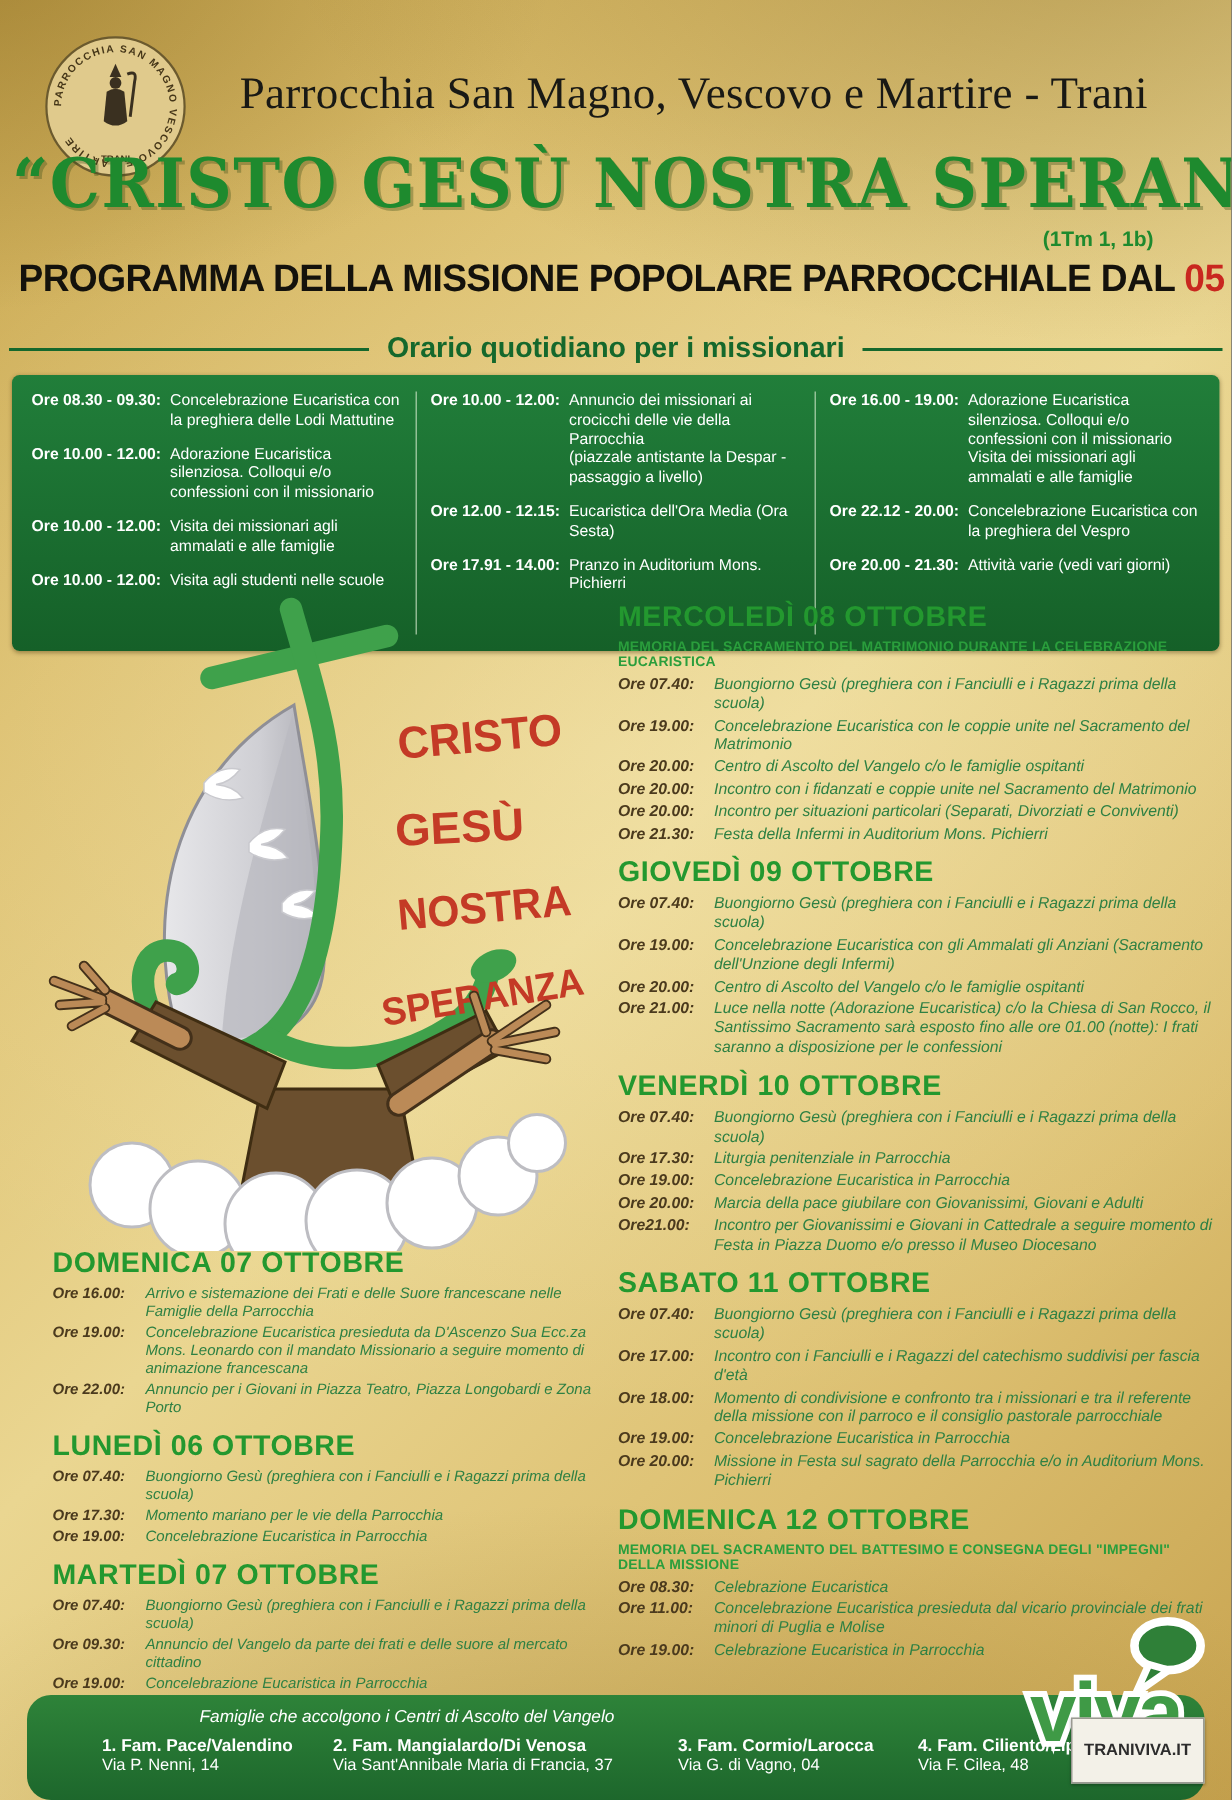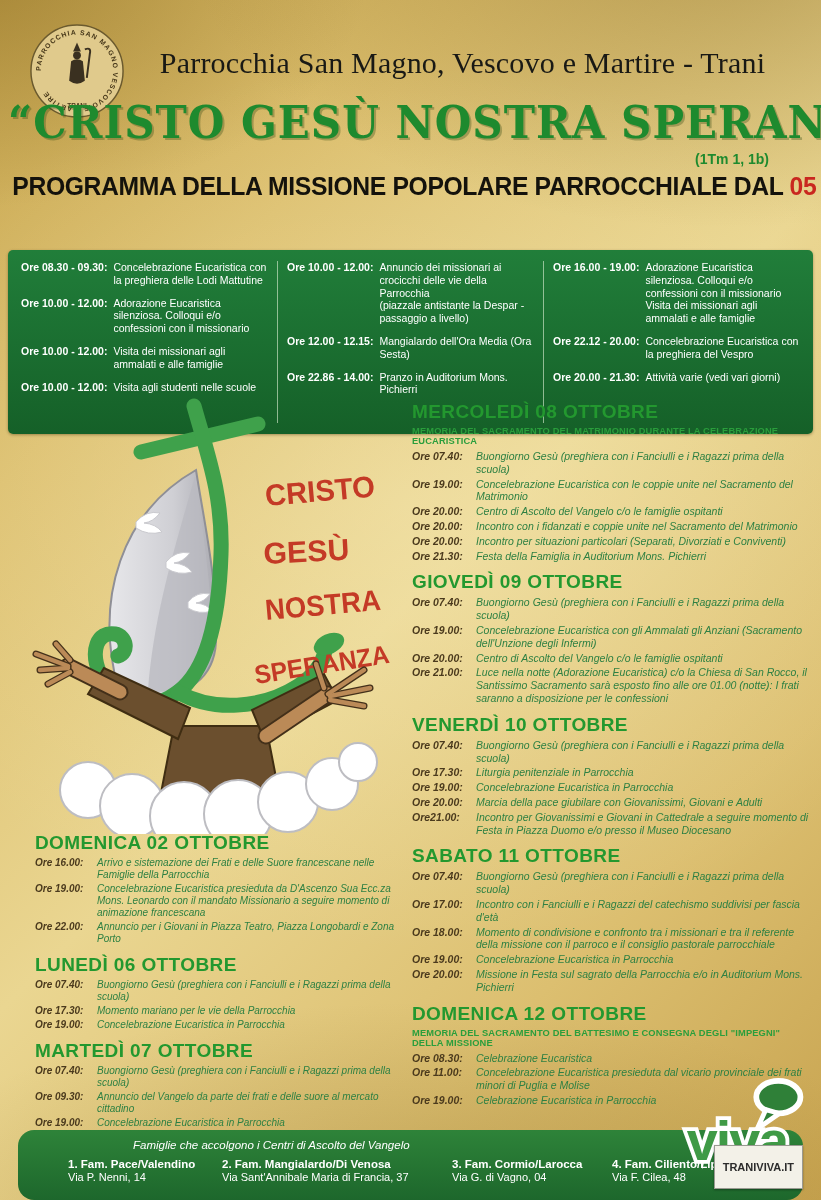--- a/index.html
+++ b/index.html
@@ -90,20 +90,23 @@
       <path d="M58,28 q7,-3 5,5 l-3,24" fill="none" stroke="#3a3020" stroke-width="2"></path>
     </g>
     <text x="50" y="88" text-anchor="middle" font-size="6.5" font-weight="bold" fill="#453618">· TRANI ·</text>
   </svg>
 
   <div class="parish-title">Parrocchia San Magno, Vescovo e Martire - Trani</div>
   <div class="motto">“CRISTO GESÙ NOSTRA SPERANZA”</div>
   <div class="motto-ref">(1Tm 1, 1b)</div>
   <div class="program-line"><span>PROGRAMMA DELLA MISSIONE POPOLARE PARROCCHIALE DAL </span><span class="red">05</span><span> AL </span></div>
 
+  <div class="orario-head">
+    <span>Orario quotidiano per i missionari</span>
+  </div>
   <div class="sched">
     <div class="sched-col">
 
         <div class="srow">
           <span class="stime">Ore 08.30 - 09.30:</span>
           <span class="sdesc">Concelebrazione Eucaristica con la preghiera delle Lodi Mattutine</span>
         </div>
 
         <div class="srow">
           <span class="stime">Ore 10.00 - 12.00:</span>
@@ -124,25 +127,25 @@
     <div class="sched-col">
 
         <div class="srow">
           <span class="stime">Ore 10.00 - 12.00:</span>
           <span class="sdesc">Annuncio dei missionari ai crocicchi delle vie della Parrocchia
 (piazzale antistante la Despar - passaggio a livello)</span>
         </div>
 
         <div class="srow">
           <span class="stime">Ore 12.00 - 12.15:</span>
-          <span class="sdesc">Mangialardo dell'Ora Media (Ora Sesta)</span>
-        </div>
-
-        <div class="srow">
-          <span class="stime">Ore 22.86 - 14.00:</span>
+          <span class="sdesc">Eucaristica dell'Ora Media (Ora Sesta)</span>
+        </div>
+
+        <div class="srow">
+          <span class="stime">Ore 17.91 - 14.00:</span>
           <span class="sdesc">Pranzo in Auditorium Mons. Pichierri</span>
         </div>
 
     </div>
     <div class="sched-col">
 
         <div class="srow">
           <span class="stime">Ore 16.00 - 19.00:</span>
           <span class="sdesc">Adorazione Eucaristica silenziosa. Colloqui e/o confessioni con il missionario
 Visita dei missionari agli ammalati e alle famiglie</span>
@@ -234,21 +237,21 @@
       <circle cx="212" cy="420" r="34"></circle>
         <circle cx="262" cy="408" r="30"></circle>
         <circle cx="306" cy="390" r="26"></circle>
       <circle cx="332" cy="368" r="19"></circle>
     </g>
   </svg>
 
   <div id="days-left" class="day-col">
 
       <section class="day">
-        <h3 class="day-title">DOMENICA 02 OTTOBRE</h3>
+        <h3 class="day-title">DOMENICA 07 OTTOBRE</h3>
 
           <div class="ev">
             <span class="ev-time">Ore 16.00:</span>
             <span class="ev-desc">Arrivo e sistemazione dei Frati e delle Suore francescane nelle Famiglie della Parrocchia</span>
           </div>
 
           <div class="ev">
             <span class="ev-time">Ore 19.00:</span>
             <span class="ev-desc">Concelebrazione Eucaristica presieduta da D'Ascenzo Sua Ecc.za Mons. Leonardo con il mandato Missionario a seguire momento di animazione francescana</span>
           </div>
@@ -333,21 +336,21 @@
             <span class="ev-desc">Incontro con i fidanzati e coppie unite nel Sacramento del Matrimonio</span>
           </div>
 
           <div class="ev">
             <span class="ev-time">Ore 20.00:</span>
             <span class="ev-desc">Incontro per situazioni particolari (Separati, Divorziati e Conviventi)</span>
           </div>
 
           <div class="ev">
             <span class="ev-time">Ore 21.30:</span>
-            <span class="ev-desc">Festa della Famiglia in Auditorium Mons. Pichierri</span>
+            <span class="ev-desc">Festa della Infermi in Auditorium Mons. Pichierri</span>
           </div>
 
       </section>
 
       <section class="day">
         <h3 class="day-title">GIOVEDÌ 09 OTTOBRE</h3>
 
           <div class="ev">
             <span class="ev-time">Ore 07.40:</span>
             <span class="ev-desc">Buongiorno Gesù (preghiera con i Fanciulli e i Ragazzi prima della scuola)</span>

